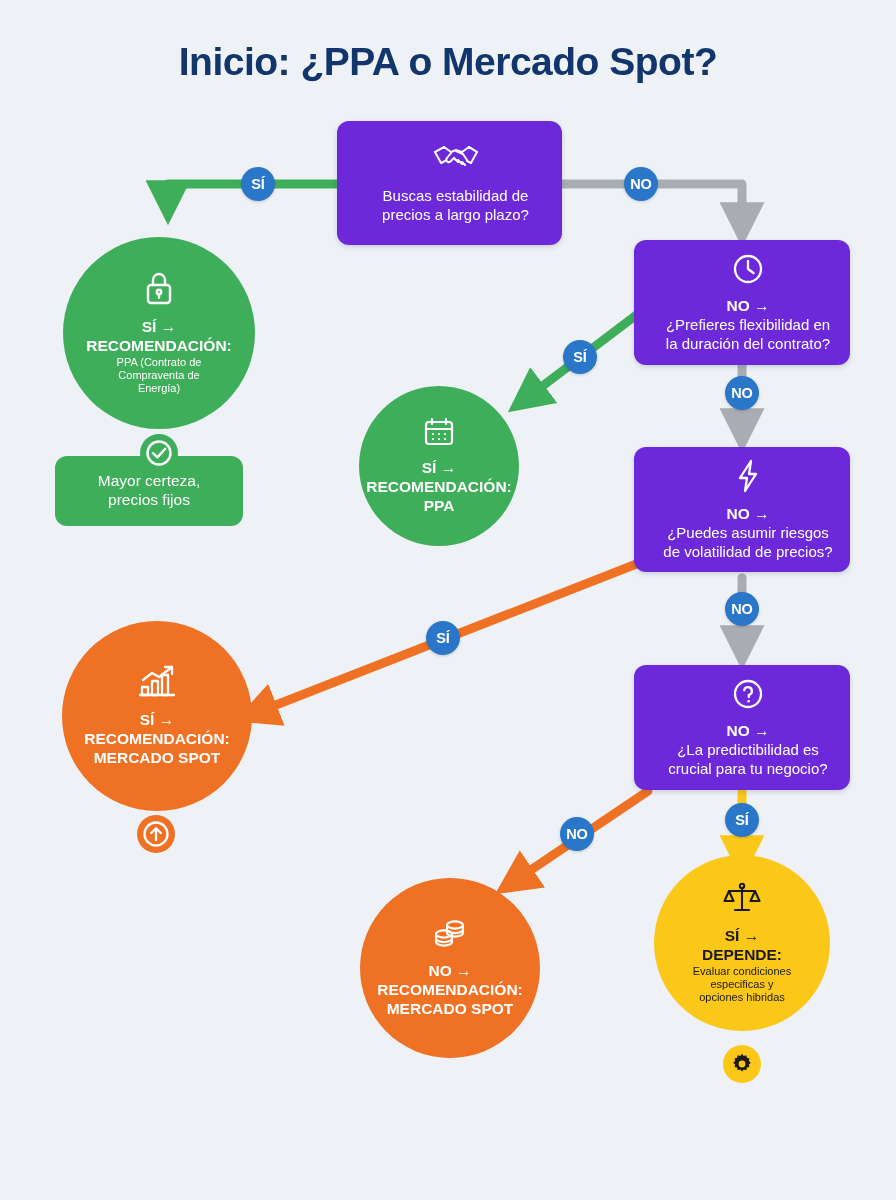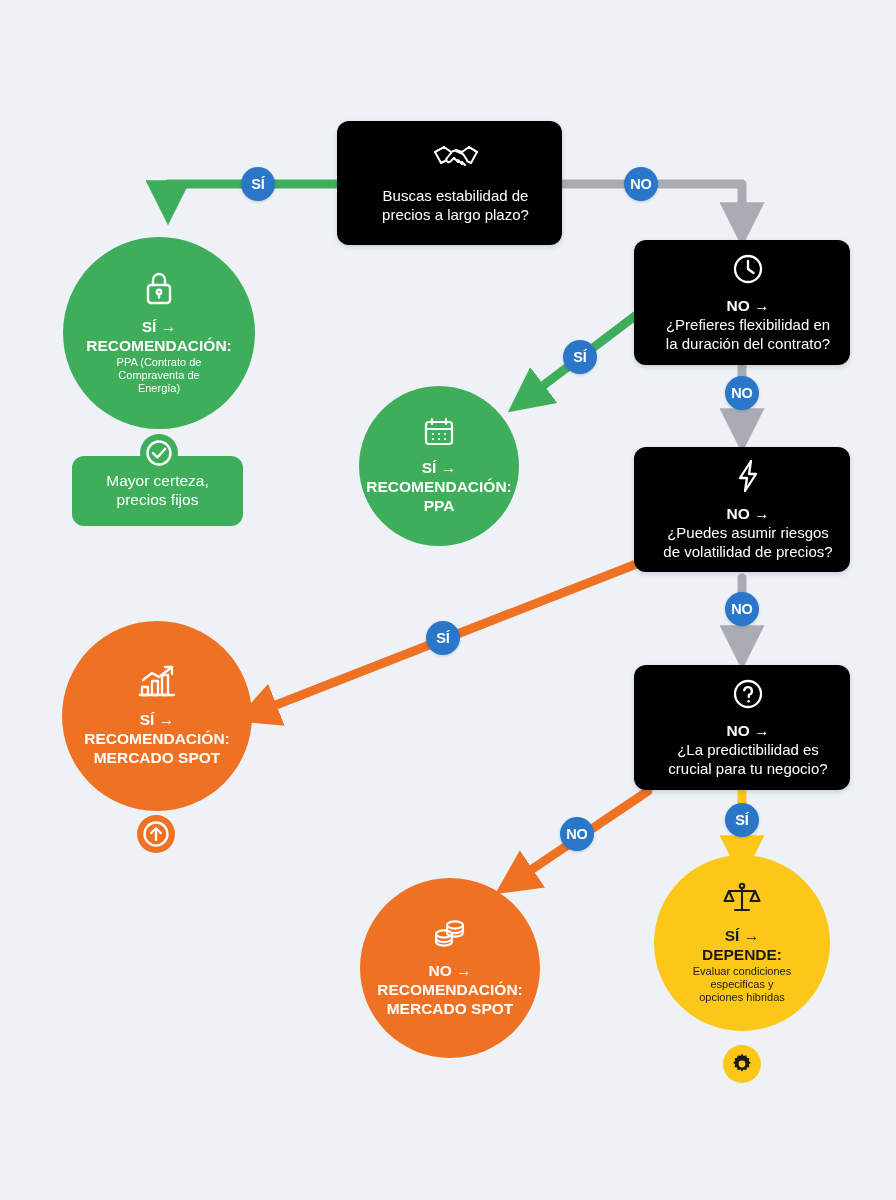--- a/index.html
+++ b/index.html
@@ -21,21 +21,21 @@
 
   svg.wires { position: absolute; left: 0; top: 0; width: 896px; height: 1200px; }
 
   .node { position: absolute; display: flex; flex-direction: column;
           align-items: center; justify-content: center; text-align: center;
           color: #ffffff; line-height: 1.22; }
 
   .box { border-radius: 12px; padding: 10px 12px; }
   .circle { border-radius: 50%; }
 
-  .qbox { background: #000000; font-size: 15px;
+  .qbox { background: #6d28d9; font-size: 15px;
           box-shadow: 0 2px 5px rgba(20,50,90,0.18); padding-left: 24px; }
   .greenc { background: #3fae5a; }
   .orangec { background: #ef7124; }
   .yellowc { background: #fbc81a; color: #1a1a1a; }
   .greenbox { background: #3fae5a; font-size: 15.5px; }
   .orangebox { background: #ef7124; font-size: 15.5px; }
   .yellowbox { background: #fbc81a; color: #1d1d1d; font-size: 15.5px; }
 
   .icon { display: block; margin-bottom: 7px; }
 
@@ -57,20 +57,21 @@
   }
   .chip-green { background: #3fae5a; }
   .chip-orange { background: #ef7124; }
   .chip-yellow { background: #fbc81a; }
 </style>
 </head>
 <body>
 
 <div id="stage">
 
+  <div class="title">Inicio: ¿PPA o Mercado Spot?</div>
 
   <svg class="wires" viewBox="0 0 896 1200">
     <defs>
       <marker id="ag" markerWidth="5" markerHeight="5" refX="2.2" refY="2.5" orient="auto">
         <path d="M0,0 L5,2.5 L0,5 z" fill="#3fae5a"></path>
       </marker>
       <marker id="agr" markerWidth="5" markerHeight="5" refX="2.2" refY="2.5" orient="auto">
         <path d="M0,0 L5,2.5 L0,5 z" fill="#a9adb3"></path>
       </marker>
       <marker id="ao" markerWidth="5" markerHeight="5" refX="2.2" refY="2.5" orient="auto">
@@ -138,21 +139,21 @@
     <span class="cdet">Energía)</span>
   </div>
 
   <div class="chip chip-green" style="left:140px; top:434px;">
     <svg width="30" height="30" viewBox="0 0 30 30" fill="none" stroke="#fff" stroke-width="2.4" stroke-linecap="round" stroke-linejoin="round">
       <circle cx="15" cy="15" r="11.5"></circle>
       <path d="M9 15.2 L13.4 19.4 L21.2 10.8"></path>
     </svg>
   </div>
 
-  <div class="node box greenbox" style="left:72px; top:456px; width:171px; height:70px;text-align:center;">
+  <div class="node box greenbox" style="left:55px; top:456px; width:188px; height:70px;text-align:center;">
     <span>Mayor certeza,</span>
     <span>precios fijos</span>
   </div>
 
   <div class="node box qbox" style="left:634px; top:240px; width:216px; height:125px;">
     <span class="icon">
       <svg width="34" height="34" viewBox="0 0 34 34" fill="none" stroke="#fff" stroke-width="2.3" stroke-linecap="round" stroke-linejoin="round">
         <circle cx="17" cy="17" r="13"></circle>
         <path d="M17 9 V17 L22.5 21"></path>
       </svg>

